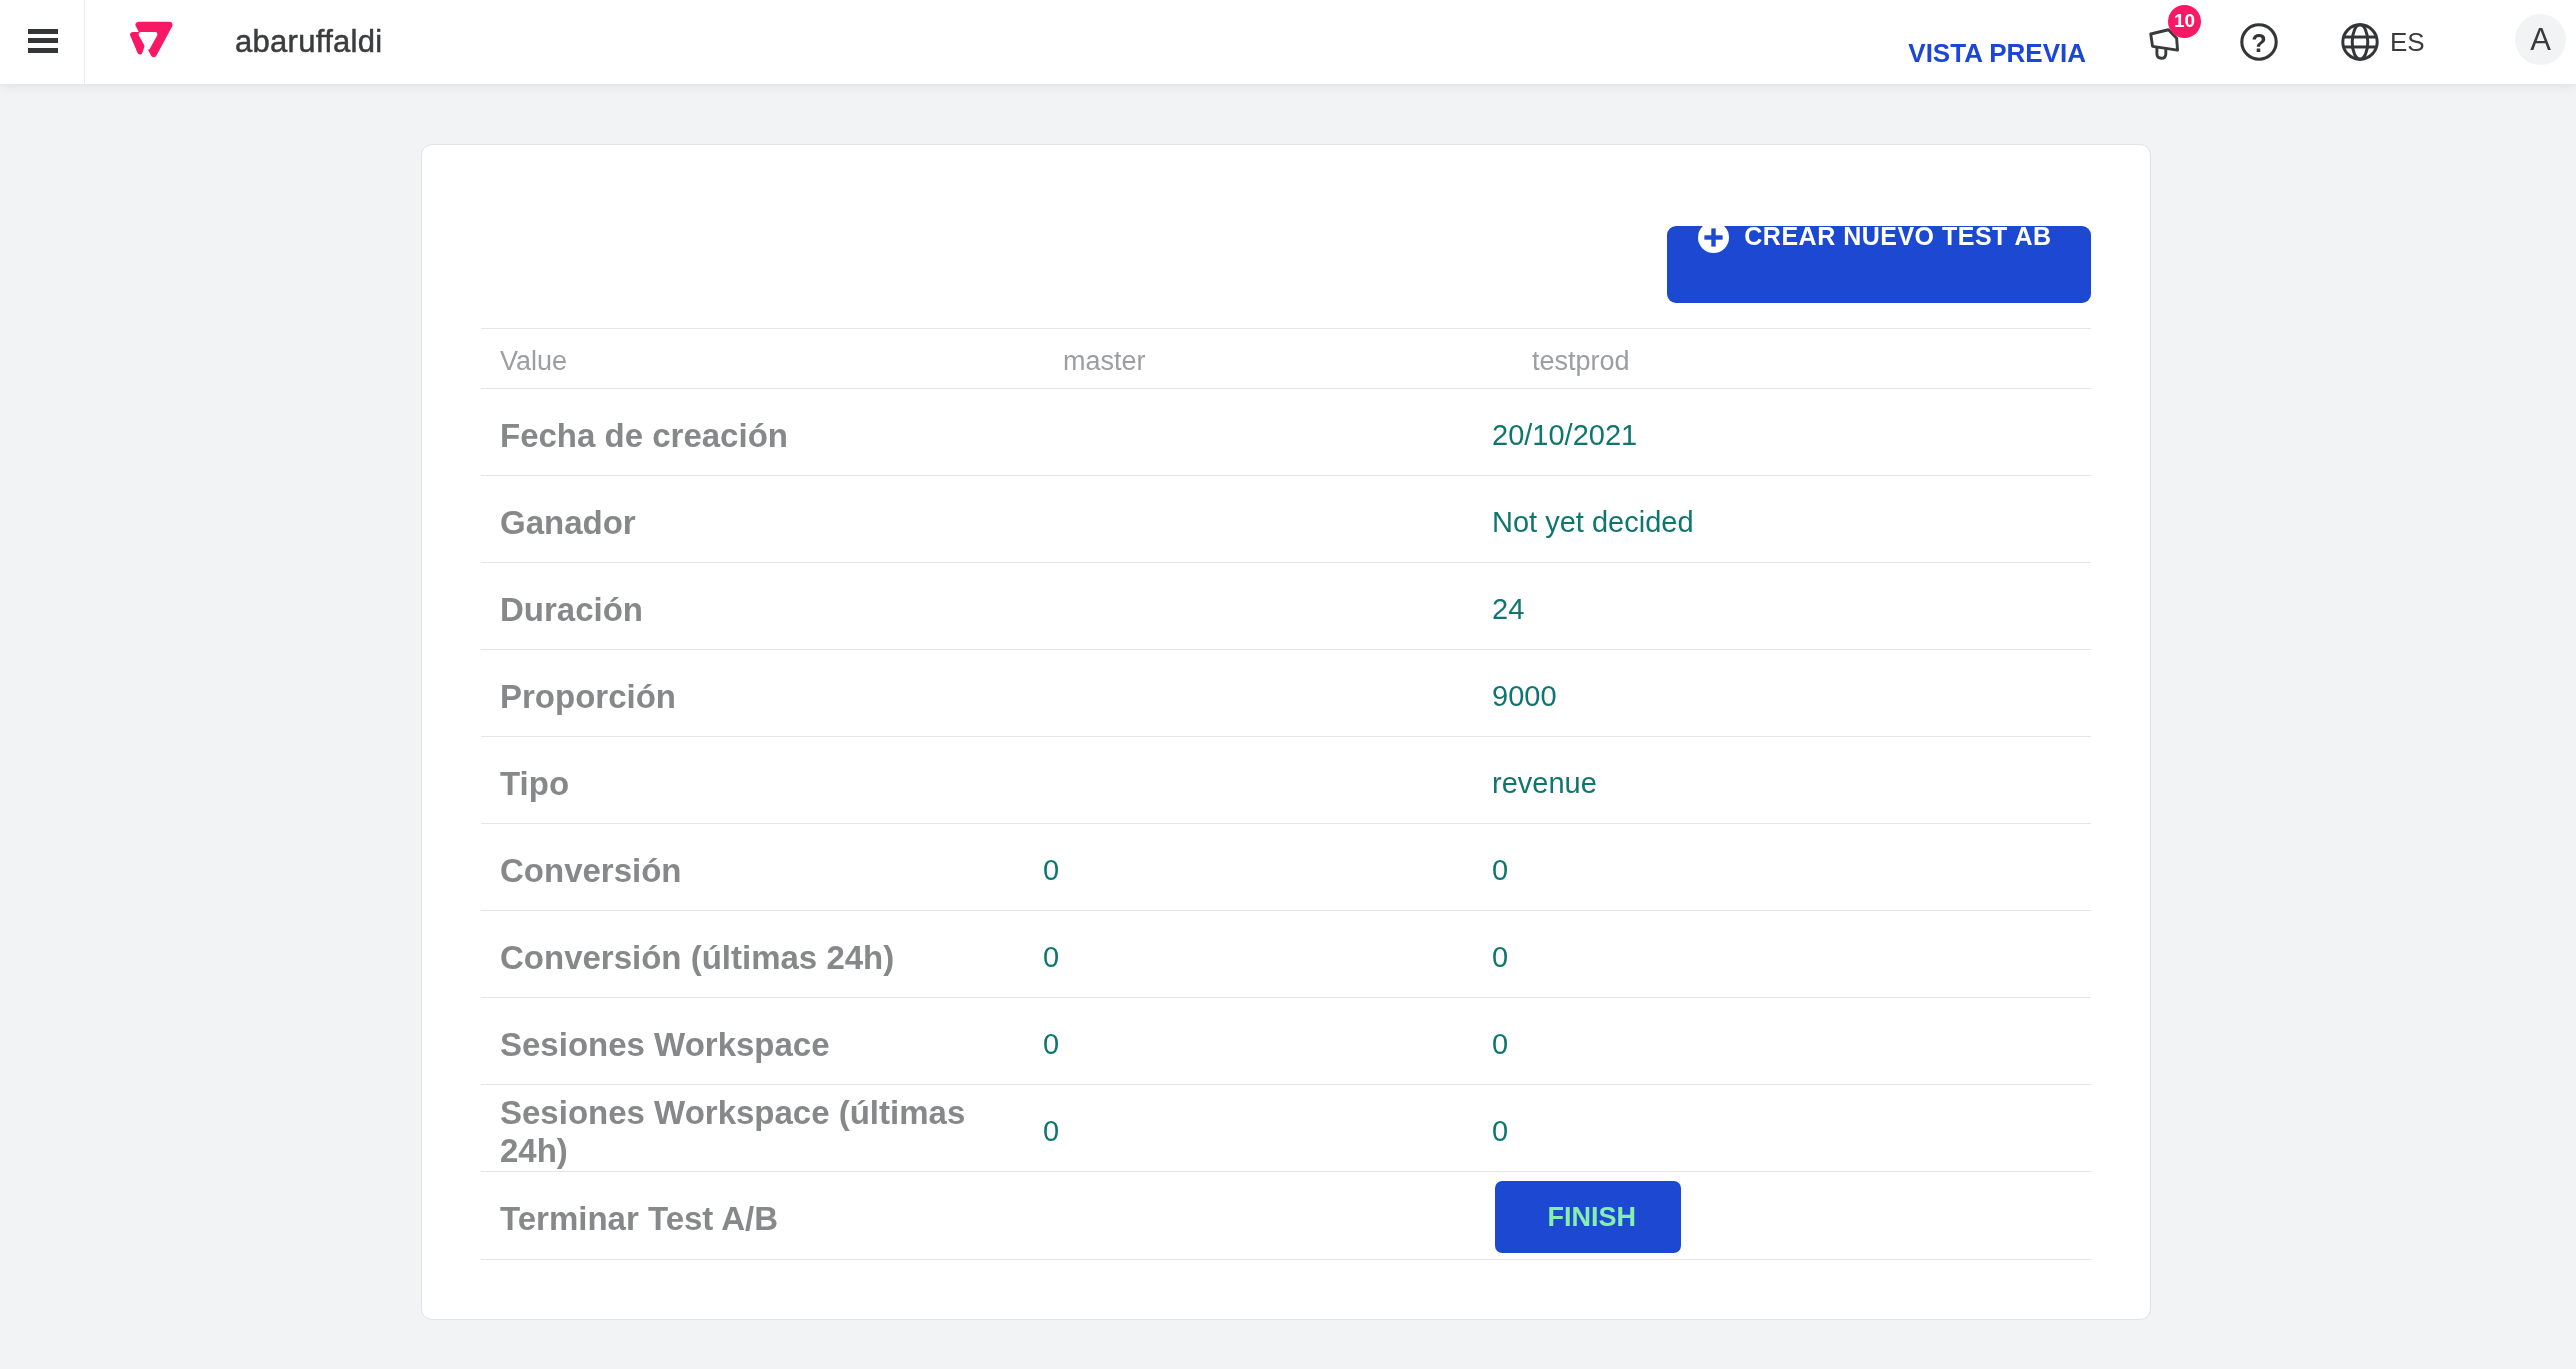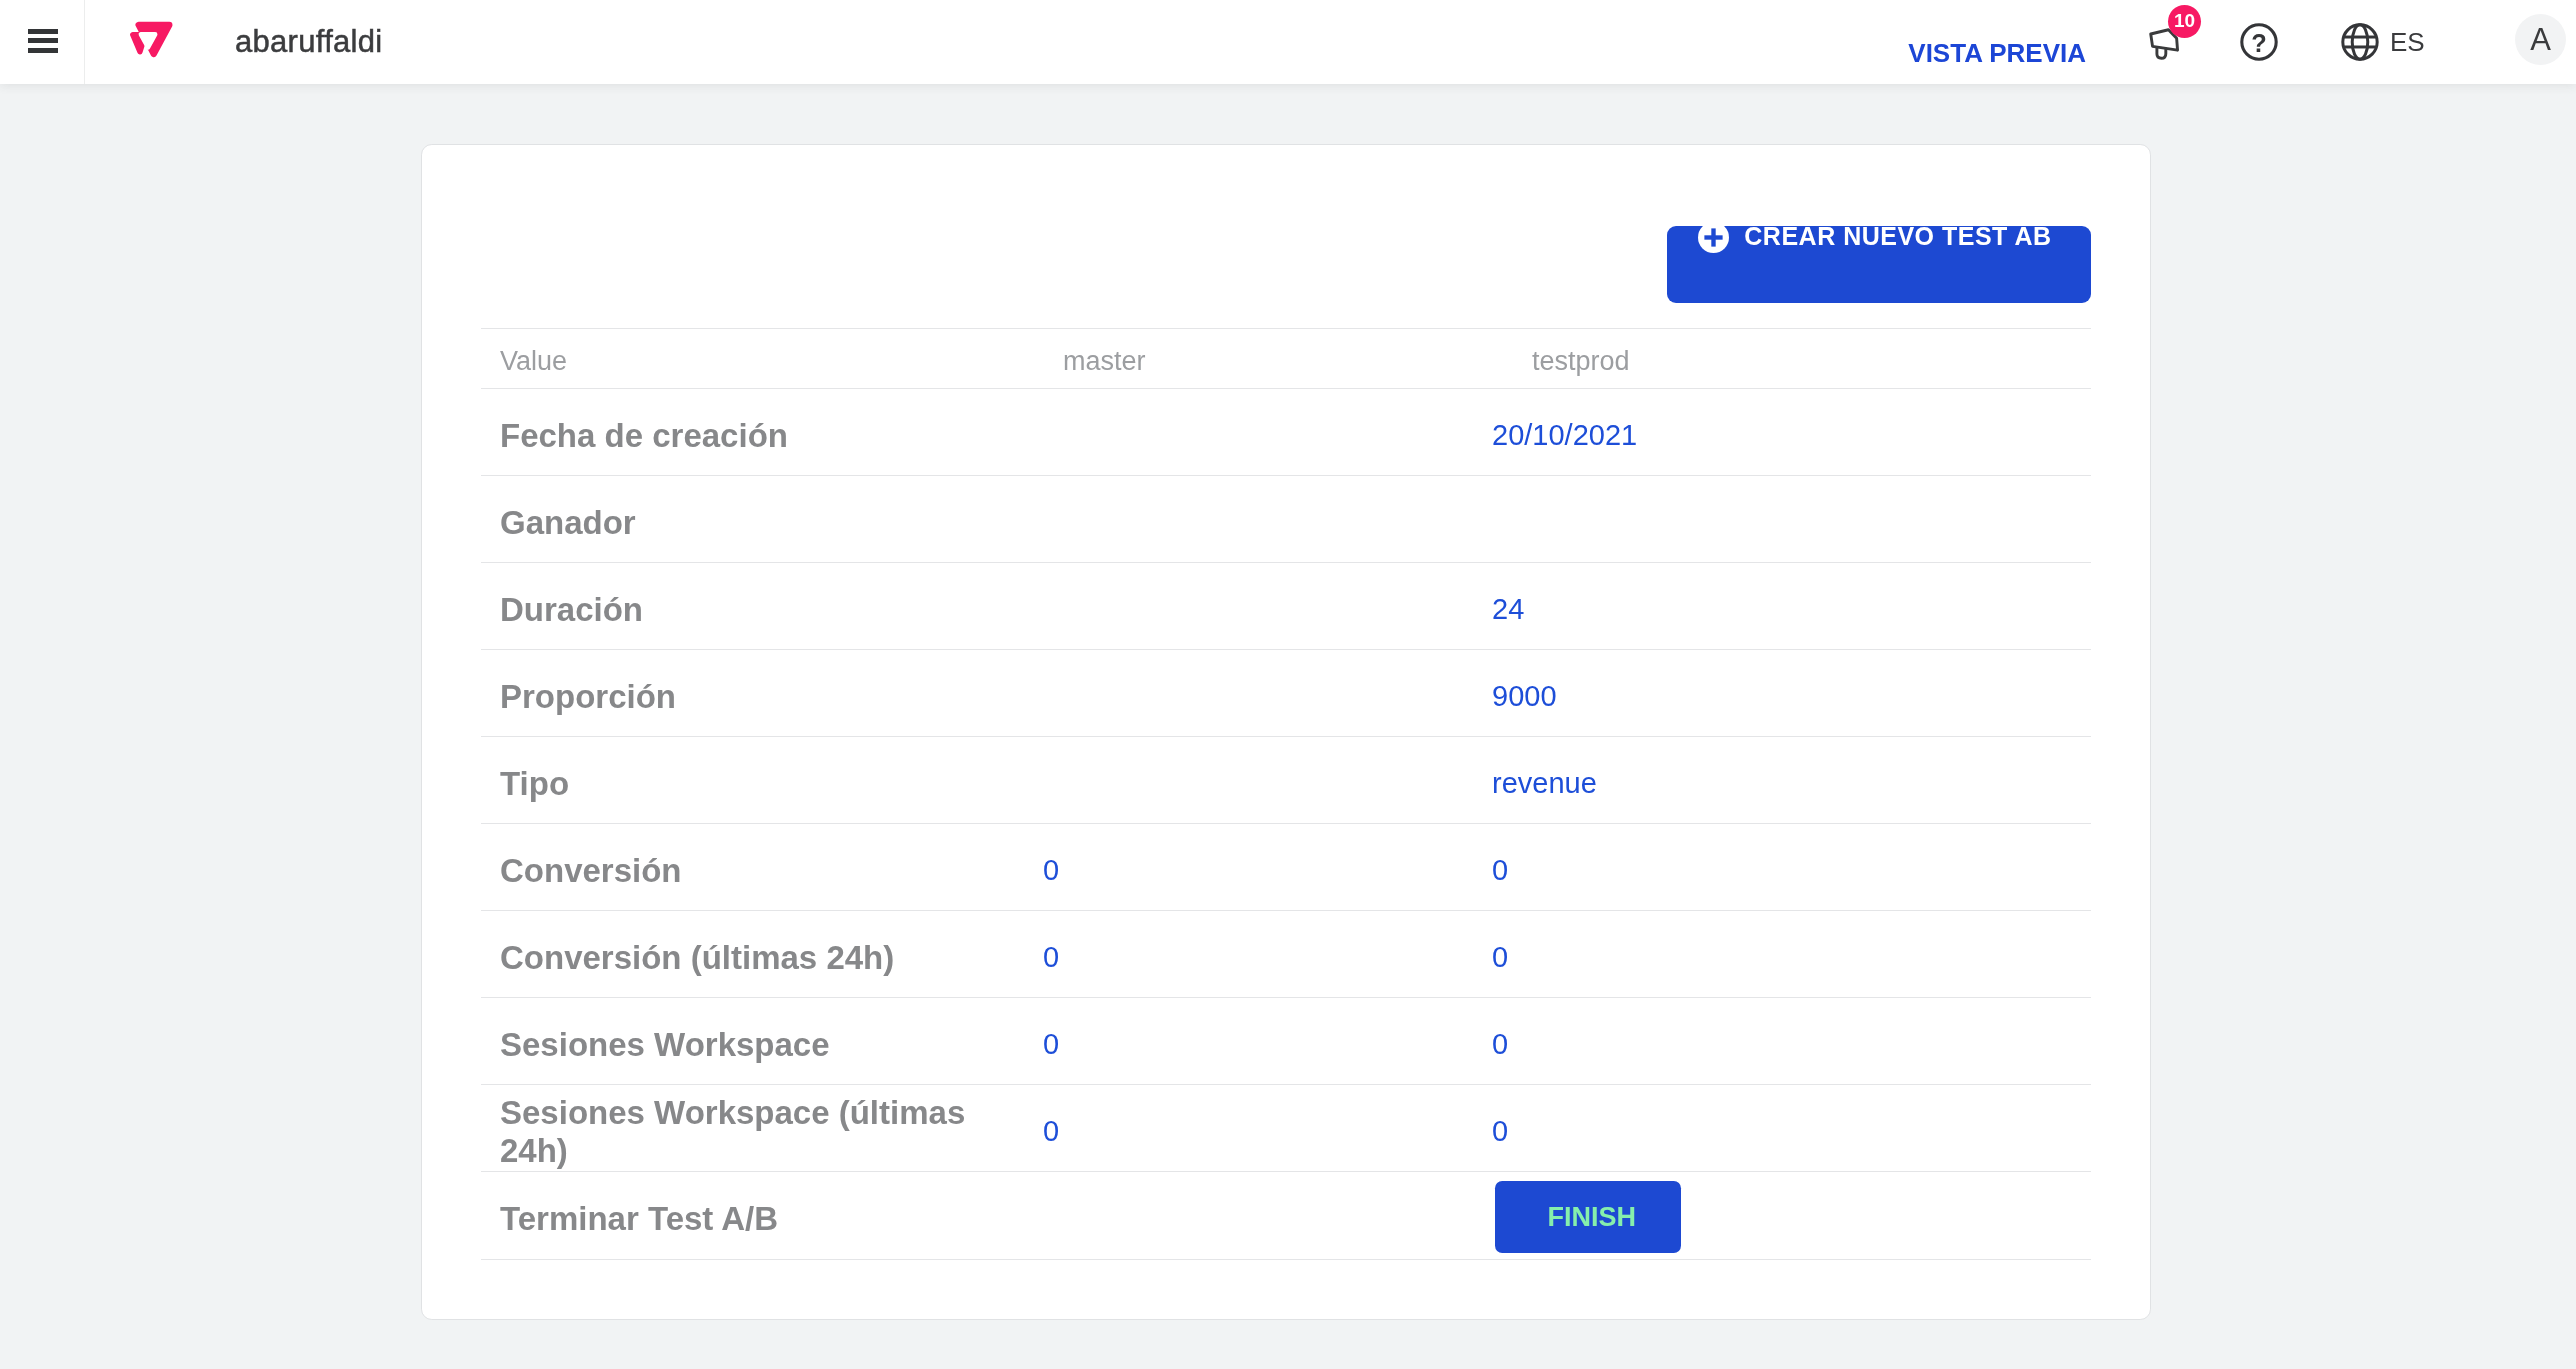--- a/index.html
+++ b/index.html
@@ -45,21 +45,21 @@
   .tbl { margin-top:25px; }
   .thead { height:61px; border-top:0.9px solid #e4e5e7; border-bottom:0.9px solid #e4e5e7;
            display:flex; align-items:center; color:#9c9ea1; font-size:27px;gap:20px; }
   .thead span { position:relative; top:2.7px; }
   .trow { height:87px; border-bottom:0.9px solid #e4e5e7; display:flex; align-items:center; }
   .trow.last { height:88px; }
   .c1 { width:543px; padding-left:19px; }
   .c2 { width:449px; padding-left:19px; }
   .c3 { flex:1; padding-left:19px; }
   .lbl { font-weight:700; color:#87888a; font-size:33px; position:relative; top:3.6px; }
-  .val { color:#1d4ed8; font-size:29px; position:relative; top:3.6px; }
+  .val { color:#0f766e; font-size:29px; position:relative; top:3.6px; }
   .btn-finish { width:186px; height:72px; border:none; border-radius:7.2px; background:#1d49d2;
                 color:#86efac; font-family:"Liberation Sans",sans-serif; font-size:27px; font-weight:700;
                 margin-top:3.6px; margin-left:2.7px; cursor:pointer;padding-left:8px; }
 </style>
 </head>
 <body>
 
 <div class="topbar">
   <div class="hamb">
       <i></i>
@@ -123,20 +123,21 @@
         <span class="c3">testprod</span>
       </div>
     <div class="trow">
         <span class="c1 lbl">Fecha de creación</span>
         <span class="c2"></span>
         <span class="c3 val">20/10/2021</span>
       </div>
     <div class="trow">
         <span class="c1 lbl">Ganador</span>
         <span class="c2"></span>
+        <span class="c3 val">Not yet decided</span>
       </div>
     <div class="trow">
         <span class="c1 lbl">Duración</span>
         <span class="c2"></span>
         <span class="c3 val">24</span>
       </div>
     <div class="trow">
         <span class="c1 lbl">Proporción</span>
         <span class="c2"></span>
         <span class="c3 val">9000</span>

